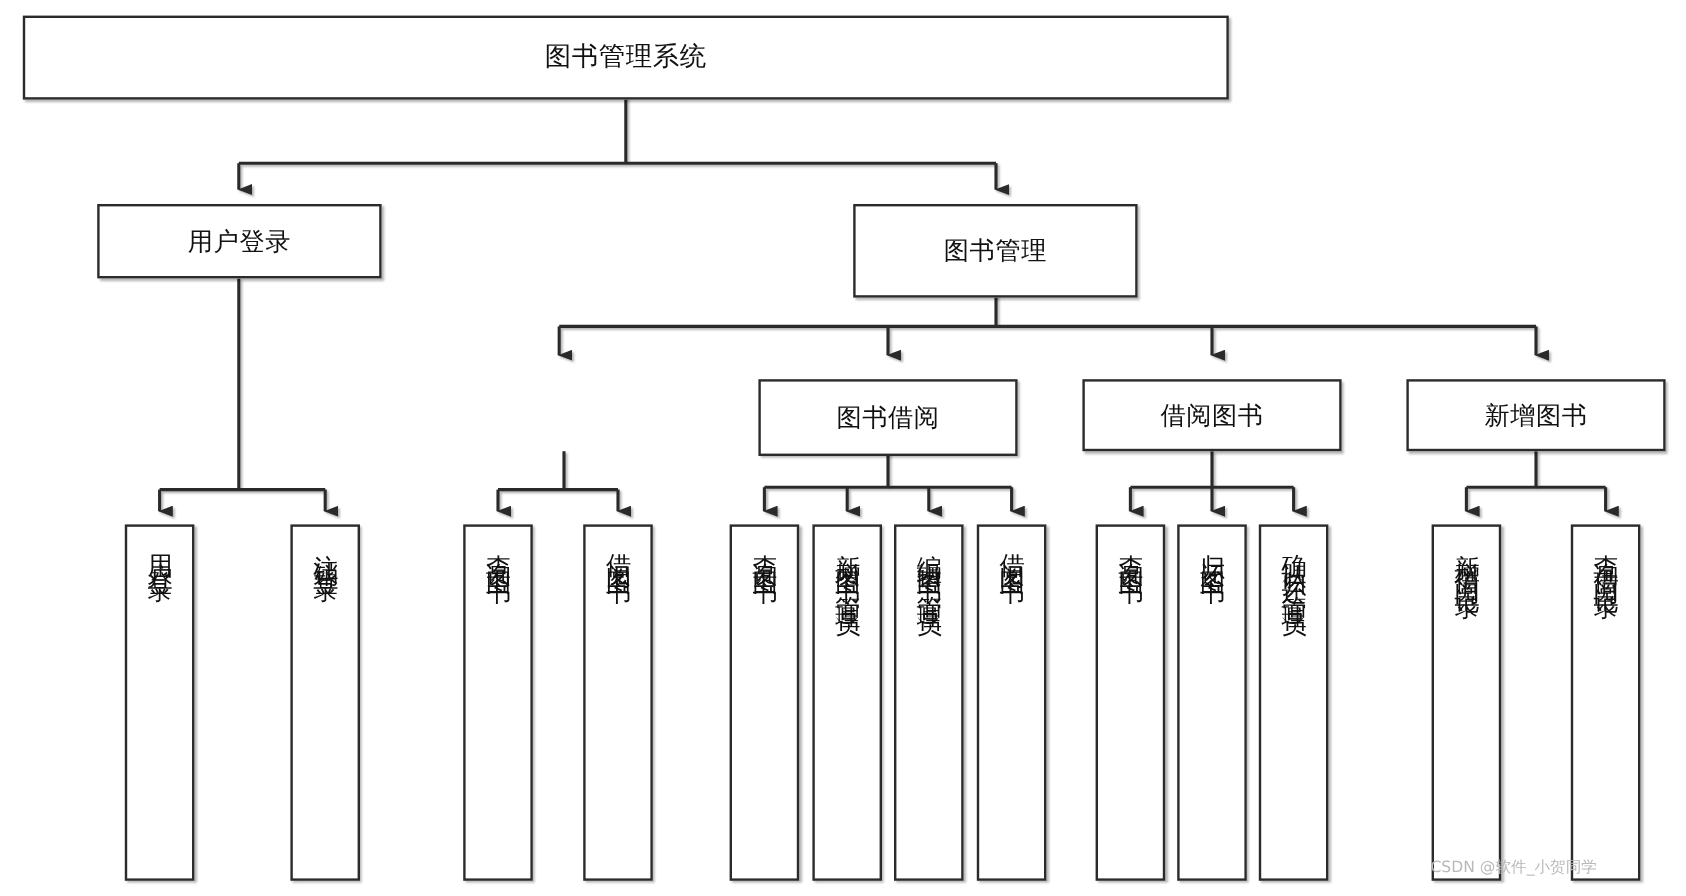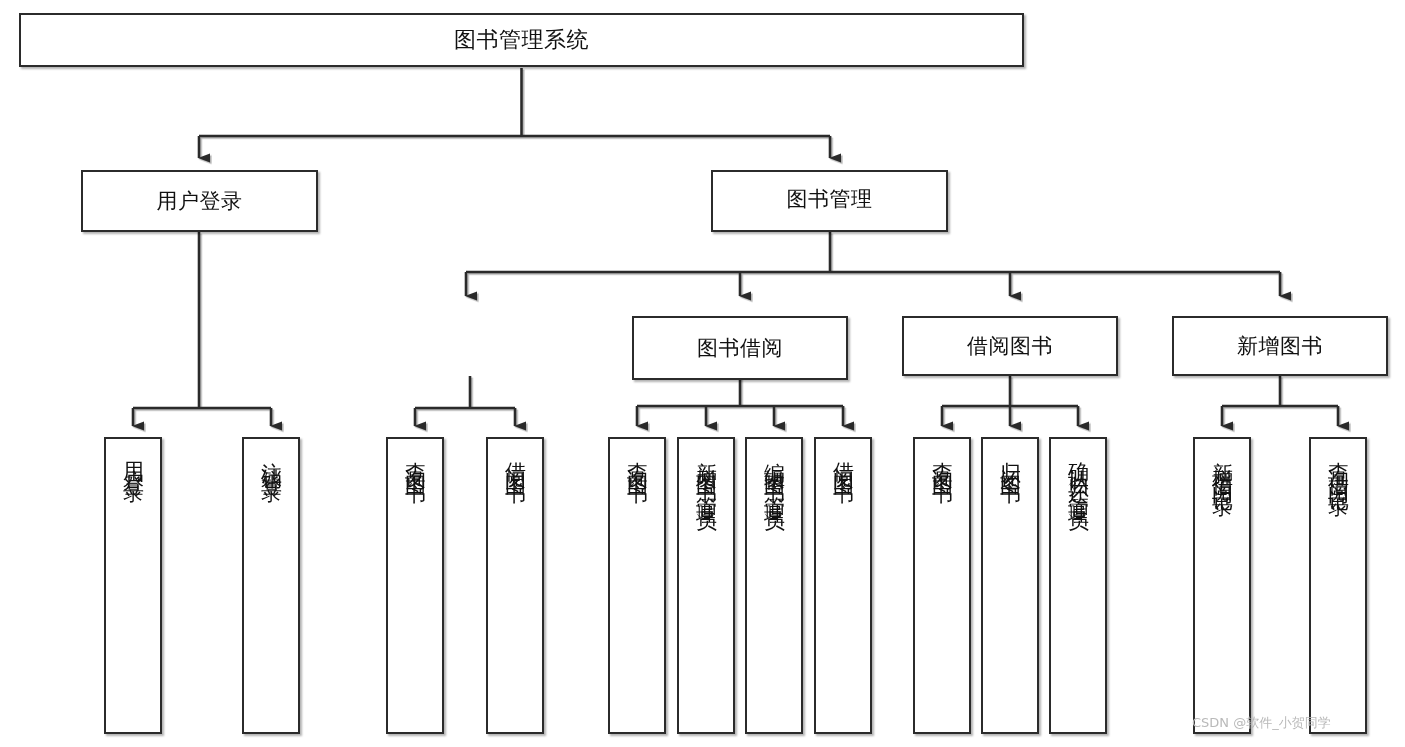--- a/index.html
+++ b/index.html
@@ -136,28 +136,28 @@
     </g>
 
     <g stroke="#2b2b2b" stroke-width="2.6" fill="none" filter="url(#softshadow)">
       <path d="M 1280 376 L 1280 406"></path>
       <path d="M 1222 406 L 1338 406"></path>
       <path d="M 1222 406 L 1222 426" marker-end="url(#arrowhead)"></path>
       <path d="M 1338 406 L 1338 426" marker-end="url(#arrowhead)"></path>
     </g>
   </svg>
 
-  <div class="node-box node-root" style="left:19px; top:13px; width:1005px; height:54px;">
+  <div class="node-box node-root" style="left:19px; top:13px; width:1005px; height:70px;">
     <span class="node-label">图书管理系统</span>
   </div>
 
   <div class="node-box node-l2" style="left:81px; top:170px; width:237px; height:62px;">
     <span class="node-label">用户登录</span>
   </div>
-  <div class="node-box node-l2" style="left:711px; top:170px; width:237px; height:62px;font-family:Liberation Mono, monospace;">
+  <div class="node-box node-l2" style="left:711px; top:170px; width:237px; height:78px;">
     <span class="node-label">图书管理</span>
   </div>
 
   <div class="node-box node-l3" style="left:632px; top:316px; width:216px; height:64px;">
     <span class="node-label">图书借阅</span>
   </div>
   <div class="node-box node-l3" style="left:902px; top:316px; width:216px; height:60px;">
     <span class="node-label">借阅图书</span>
   </div>
   <div class="node-box node-l3" style="left:1172px; top:316px; width:216px; height:60px;">

